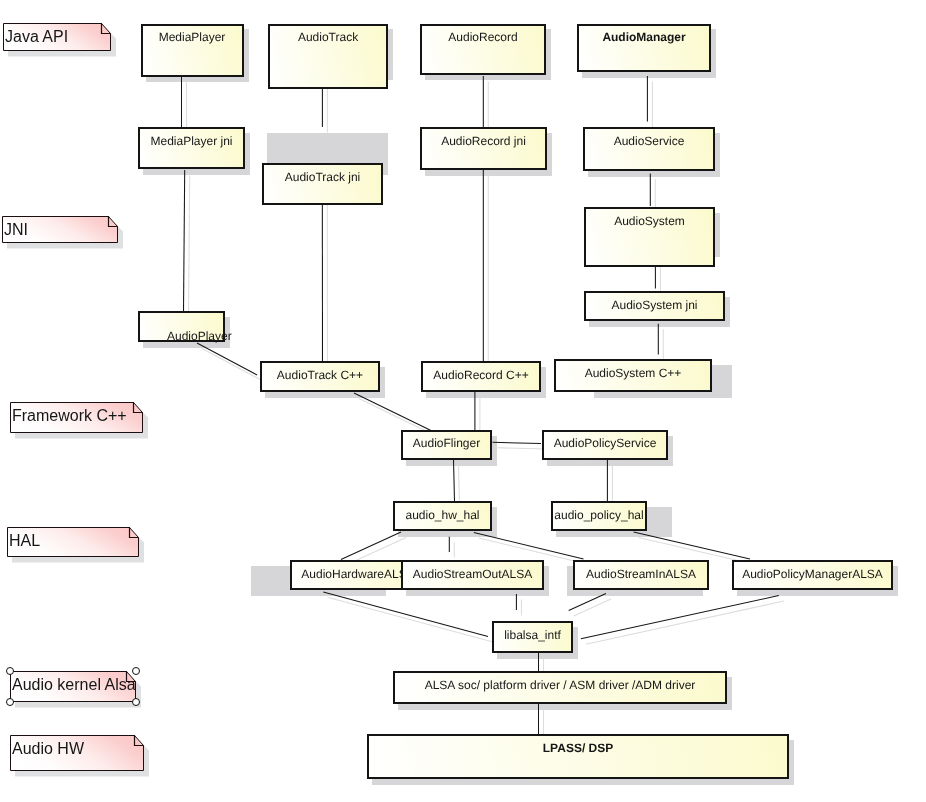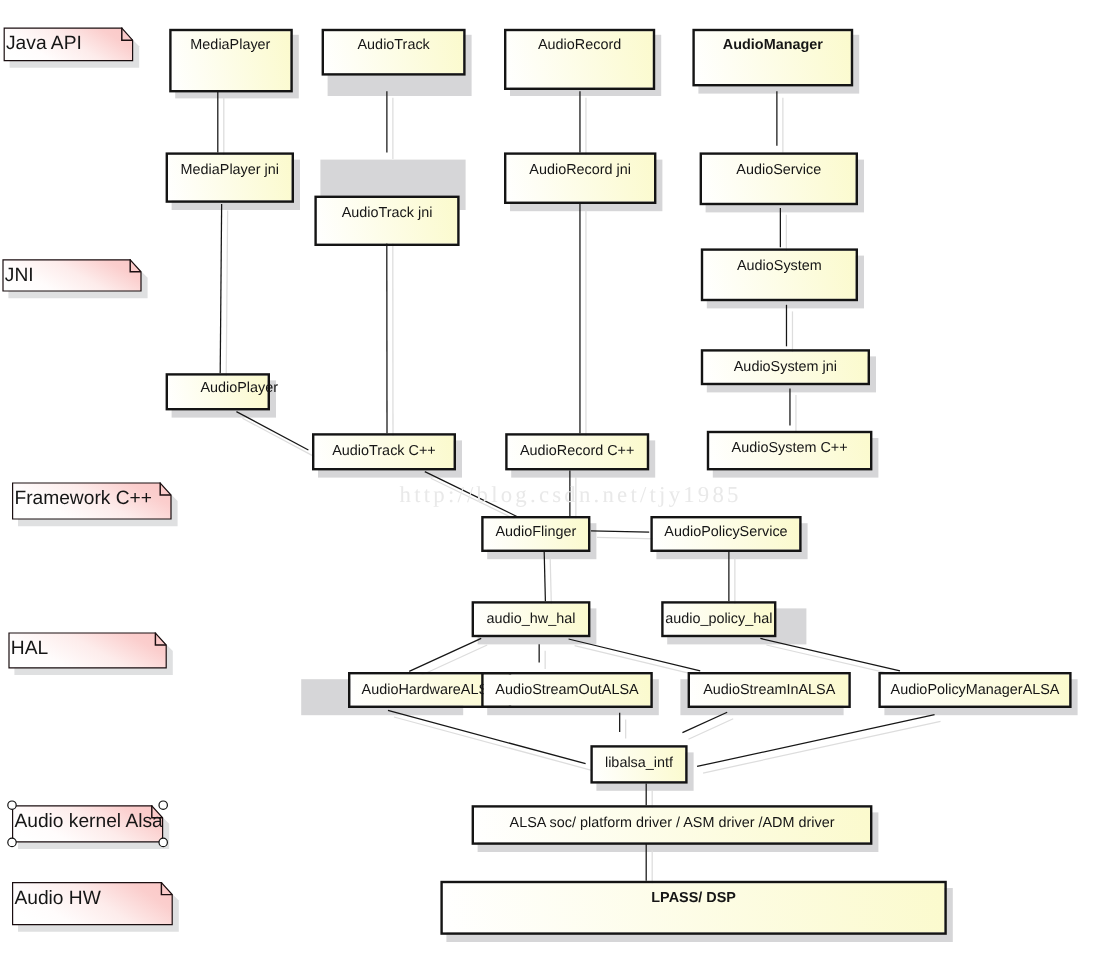--- a/index.html
+++ b/index.html
@@ -97,56 +97,55 @@
       <polyline points="449.3,536.8 449.3,552" fill="none" stroke="#161616" stroke-width="1.05"></polyline>
       <polyline points="473.8,532.5 583.5,559" fill="none" stroke="#161616" stroke-width="1.05"></polyline>
       <polyline points="633.6,532 750,559" fill="none" stroke="#161616" stroke-width="1.05"></polyline>
       <polyline points="323.3,592 488,636.4" fill="none" stroke="#161616" stroke-width="1.05"></polyline>
       <polyline points="516.4,594 516.4,610" fill="none" stroke="#161616" stroke-width="1.05"></polyline>
       <polyline points="568.7,610.5 606,593.5" fill="none" stroke="#161616" stroke-width="1.05"></polyline>
       <polyline points="580.9,638.7 778.8,595.6" fill="none" stroke="#161616" stroke-width="1.05"></polyline>
       <polyline points="538.5,653 538.5,671" fill="none" stroke="#161616" stroke-width="1.05"></polyline>
       <polyline points="538.5,703 538.5,734" fill="none" stroke="#161616" stroke-width="1.05"></polyline>
     </svg>
-  <div id="watermark" style="left: 333px; top: 403px; font-size: 19px; color: rgb(233, 233, 233);">http://blog.csdn.net/tjy1985</div>
   <div id="nodes-layer">
       <div class="node" style="left: 140.5px; top: 23.8px; width: 103px; height: 52.8px; background: linear-gradient(78deg, rgb(255, 255, 255) 0%, rgb(251, 250, 205) 100%); border-color: rgb(20, 20, 20);">
         <span style="top: 5.43px;">MediaPlayer</span>
       </div>
-      <div class="node" style="left: 267.8px; top: 23.8px; width: 120.5px; height: 39px; background: linear-gradient(78deg, rgb(255, 255, 255) 0%, rgb(251, 250, 205) 100%); border-color: rgb(20, 20, 20);">
+      <div class="node" style="left: 267.8px; top: 23.8px; width: 120.5px; height: 65px; background: linear-gradient(78deg, rgb(255, 255, 255) 0%, rgb(251, 250, 205) 100%); border-color: rgb(20, 20, 20);">
         <span style="top: 5.43px;">AudioTrack</span>
       </div>
       <div class="node" style="left: 420px; top: 23.8px; width: 126px; height: 51px; background: linear-gradient(78deg, rgb(255, 255, 255) 0%, rgb(251, 250, 205) 100%); border-color: rgb(20, 20, 20);">
         <span style="top: 5.43px;">AudioRecord</span>
       </div>
       <div class="node" style="left: 576.8px; top: 23.8px; width: 134.5px; height: 48.5px; background: linear-gradient(78deg, rgb(255, 255, 255) 0%, rgb(251, 250, 205) 100%); border-color: rgb(20, 20, 20); font-weight: bold;">
         <span style="top: 5.43px;">AudioManager</span>
       </div>
       <div class="node" style="left: 138px; top: 127px; width: 107px; height: 42px; background: linear-gradient(78deg, rgb(255, 255, 255) 0%, rgb(251, 250, 205) 100%); border-color: rgb(20, 20, 20);">
         <span style="top: 5.73px;">MediaPlayer jni</span>
       </div>
       <div class="node" style="left: 262px; top: 127px; width: 121px; height: 42px; background: linear-gradient(78deg, rgb(255, 255, 255) 0%, rgb(251, 250, 205) 100%); border-color: rgb(20, 20, 20); margin-top: 36px;">
         <span style="top: 5.73px;">AudioTrack jni</span>
       </div>
       <div class="node" style="left: 420px; top: 127px; width: 127px; height: 43px; background: linear-gradient(78deg, rgb(255, 255, 255) 0%, rgb(251, 250, 205) 100%); border-color: rgb(20, 20, 20);">
         <span style="top: 5.73px;">AudioRecord jni</span>
       </div>
       <div class="node" style="left: 583px; top: 127px; width: 132px; height: 44px; background: linear-gradient(78deg, rgb(255, 255, 255) 0%, rgb(251, 250, 205) 100%); border-color: rgb(20, 20, 20);">
         <span style="top: 5.73px;">AudioService</span>
       </div>
-      <div class="node" style="left: 584px; top: 207px; width: 131px; height: 44px; background: linear-gradient(78deg, rgb(255, 255, 255) 0%, rgb(251, 250, 205) 100%); border-color: rgb(20, 20, 20);">
+      <div class="node" style="left: 584px; top: 207px; width: 131px; height: 60px; background: linear-gradient(78deg, rgb(255, 255, 255) 0%, rgb(251, 250, 205) 100%); border-color: rgb(20, 20, 20);">
         <span style="top: 5.73px;">AudioSystem</span>
       </div>
       <div class="node" style="left: 584px; top: 291px; width: 141px; height: 30px; background: linear-gradient(78deg, rgb(255, 255, 255) 0%, rgb(251, 250, 205) 100%); border-color: rgb(20, 20, 20);">
         <span style="top: 5.63px;">AudioSystem jni</span>
       </div>
       <div class="node" style="left: 138px; top: 311px; width: 87px; height: 31px; background: linear-gradient(78deg, rgb(255, 255, 255) 0%, rgb(251, 250, 205) 100%); border-color: rgb(20, 20, 20);">
-        <span style="top: 4px; padding-left: 27px;">AudioPlayer</span>
-      </div>
-      <div class="node" style="left: 589px; top: 359px; width: 138px; height: 33px; background: linear-gradient(78deg, rgb(255, 255, 255) 0%, rgb(251, 250, 205) 100%); border-color: rgb(20, 20, 20);">
+        <span style="top: 17px; padding-left: 27px;">AudioPlayer</span>
+      </div>
+      <div class="node" style="left: 554px; top: 359px; width: 158px; height: 33px; background: linear-gradient(78deg, rgb(255, 255, 255) 0%, rgb(251, 250, 205) 100%); border-color: rgb(20, 20, 20);">
         <span style="top: 6.13px;">AudioSystem C++</span>
       </div>
       <div class="node" style="left: 260px; top: 361px; width: 120px; height: 31px; background: linear-gradient(78deg, rgb(255, 255, 255) 0%, rgb(251, 250, 205) 100%); border-color: rgb(20, 20, 20);">
         <span style="top: 5.63px;">AudioTrack C++</span>
       </div>
       <div class="node" style="left: 421px; top: 361px; width: 120px; height: 31px; background: linear-gradient(78deg, rgb(255, 255, 255) 0%, rgb(251, 250, 205) 100%); border-color: rgb(20, 20, 20);">
         <span style="top: 5.63px;">AudioRecord C++</span>
       </div>
       <div class="node" style="left: 401px; top: 430px; width: 91px; height: 30px; background: linear-gradient(78deg, rgb(255, 255, 255) 0%, rgb(251, 250, 205) 100%); border-color: rgb(20, 20, 20);">
         <span style="top: 5.13px;">AudioFlinger</span>

